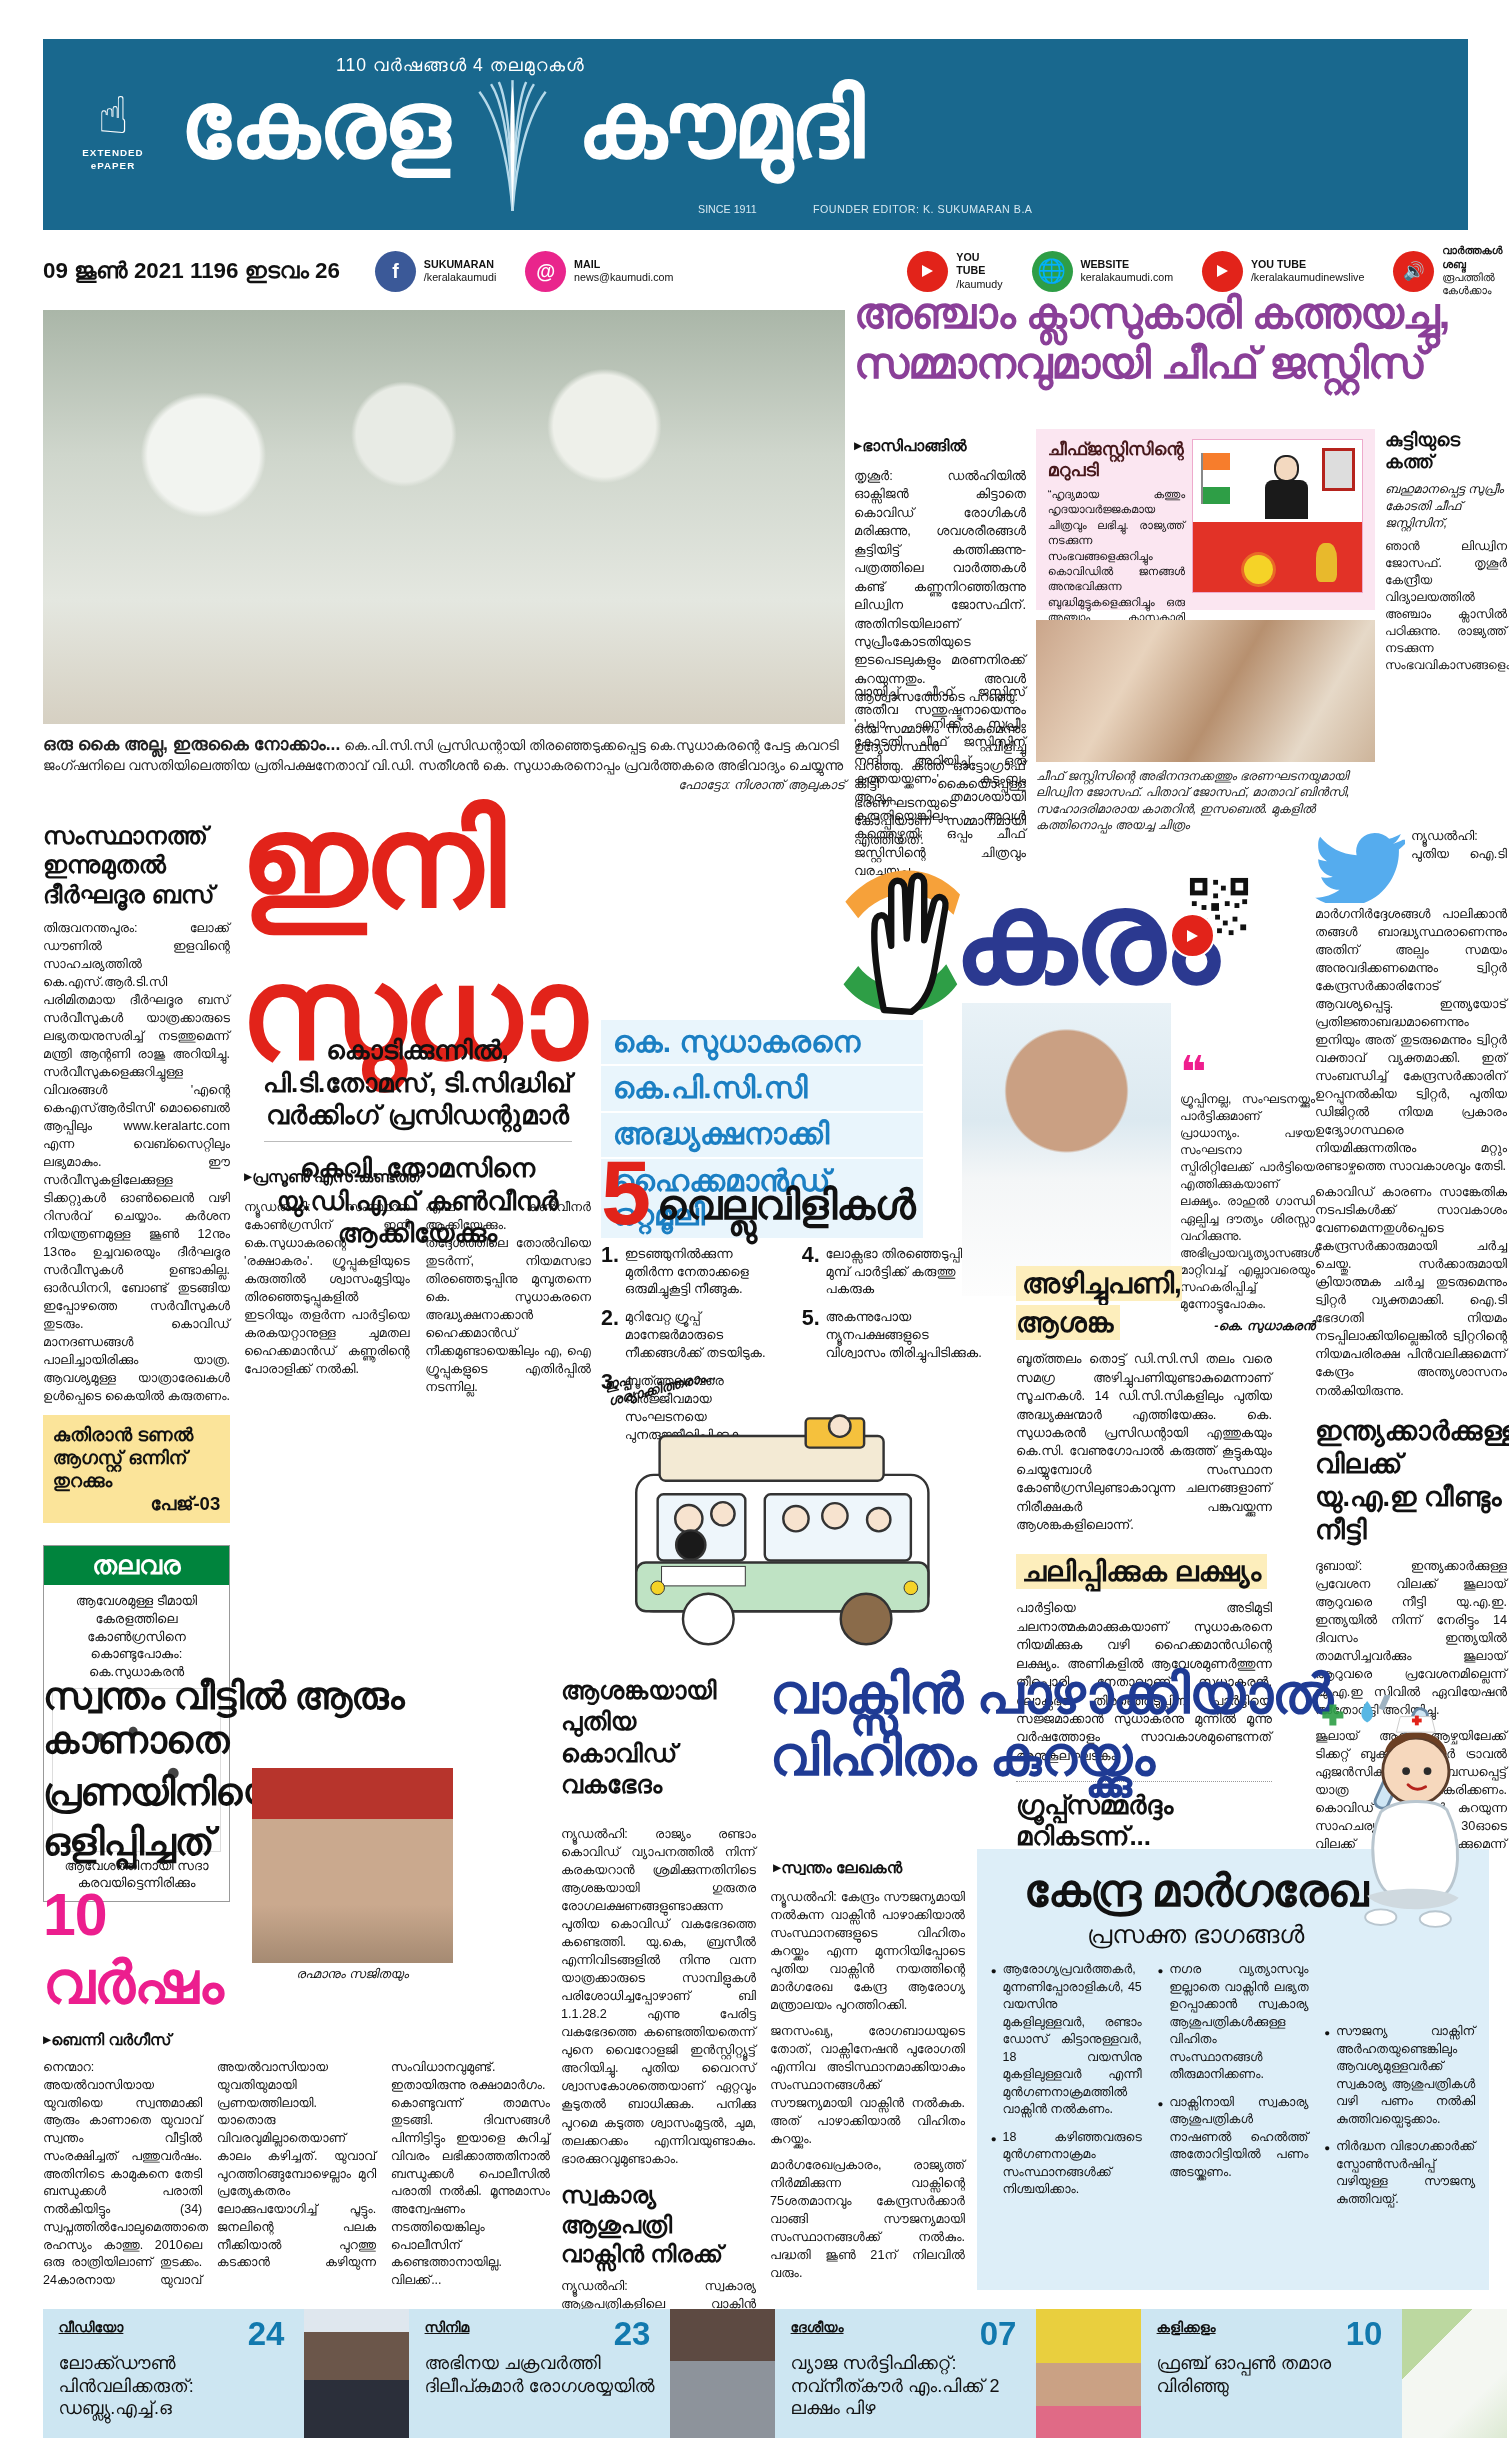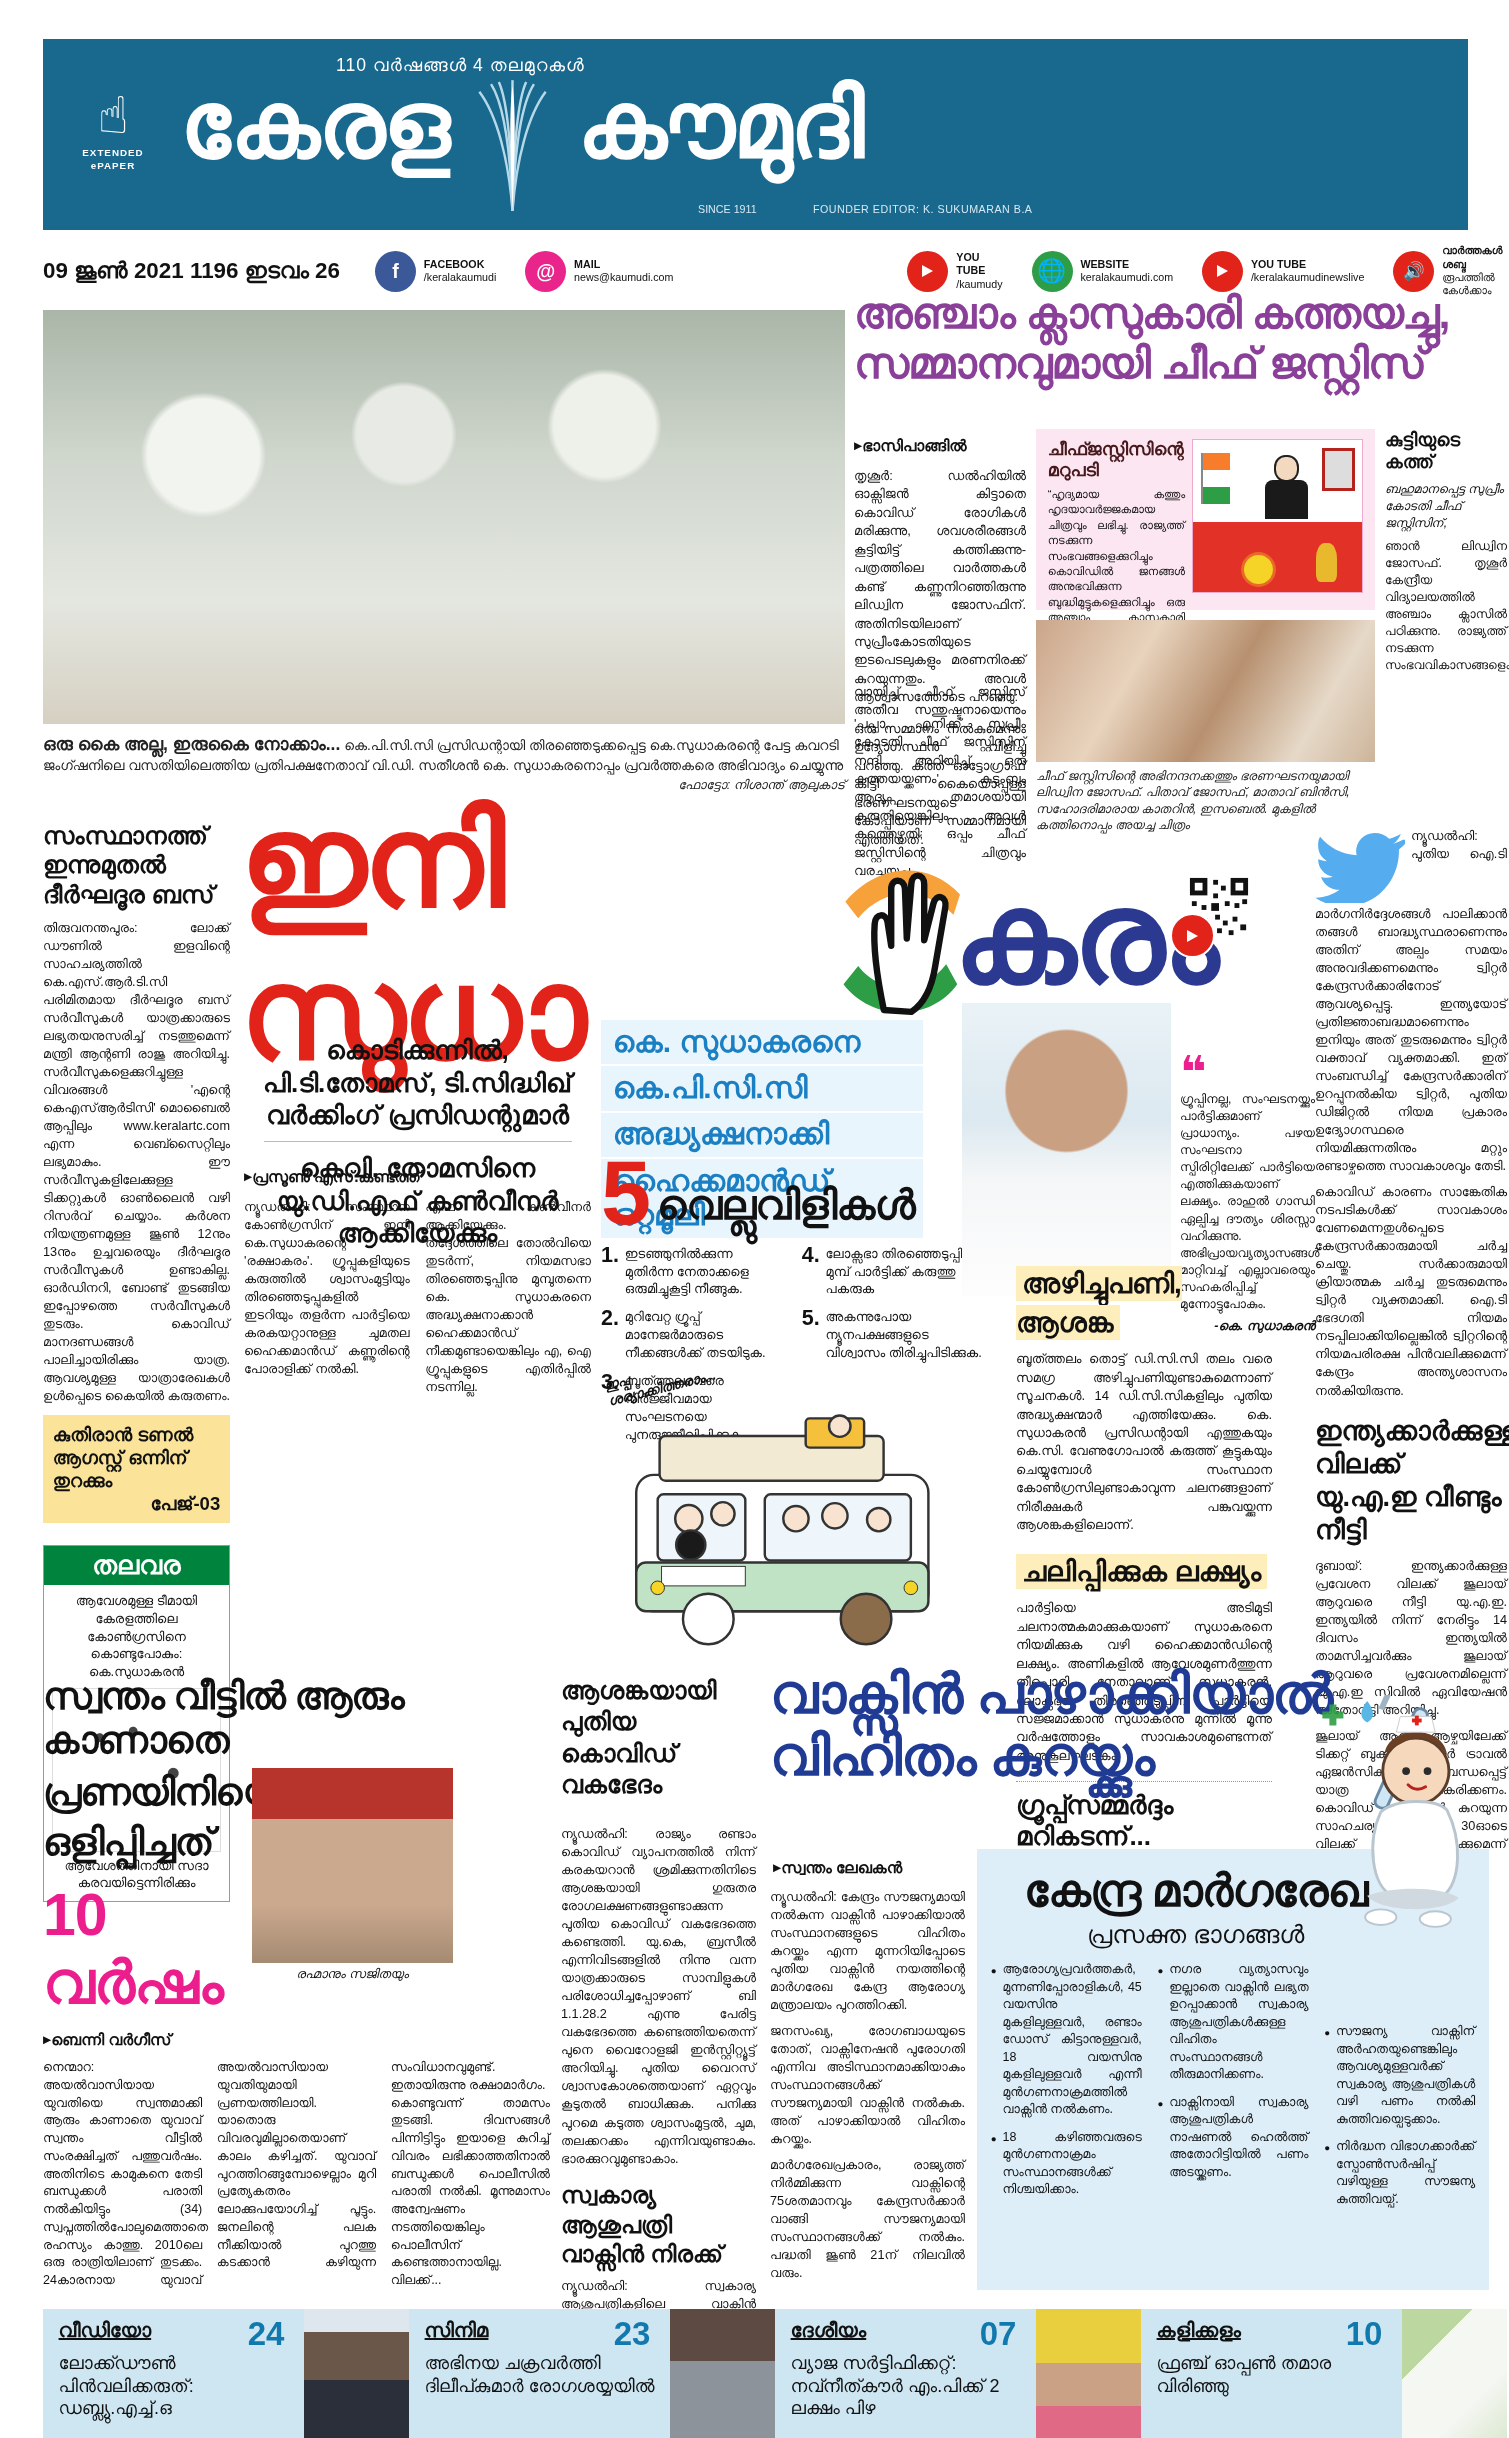--- a/index.html
+++ b/index.html
@@ -159,21 +159,21 @@
   .g-col3 { padding-top:62px; }
   .g-item { display:flex; gap:5.9px; font-size:12.5px; line-height:1.4; margin-bottom:9.8px; }
   .g-dot { font-size:9.8px; line-height:2; }
   .nurse { left:1299px; top:1695px; width:185px; height:234px; }
 
   
   .strip { left:43px; top:2309px; width:1464px; height:129px; background:#cde6f2; display:flex; }
   .strip-item { flex:1; display:flex; }
   .strip-txt { flex:1; padding:9.8px 5.9px 7.8px 15.6px; }
   .strip-lblrow { display:flex; justify-content:space-between; align-items:flex-start; }
-  .strip-lbl { font-size:20px; font-weight:bold; text-decoration:underline; }
+  .strip-lbl { font-size:14px; font-weight:bold; text-decoration:underline; }
   .strip-num { color:#1279ae; font-size:33px; font-weight:bold; line-height:.9; padding-right:13.7px; }
   .strip-text { font-size:18px; line-height:1.25; margin-top:3.9px; font-weight:500; }
   .strip-photo { width:105px; height:129px; flex:0 0 auto; }
   .sp1 { background:linear-gradient(180deg,#dfe7ee 0 18%,#6b564a 18% 55%,#2b2f3a 55% 100%); }
   .sp2 { background:linear-gradient(180deg,#5d4a42 0 40%,#8d939b 40% 100%); }
   .sp3 { background:linear-gradient(180deg,#e9cf3e 0 42%,#caa184 42% 75%,#e06a86 75% 100%); }
   .sp4 { background:linear-gradient(135deg,#bcd8a0 0 30%,#f4f7f2 30% 70%,#dce9d2 100%); }
 </style>
 </head>
 <body>
@@ -207,21 +207,21 @@
     <div class="founder">FOUNDER EDITOR: K. SUKUMARAN B.A</div>
   </div>
 
   <div class="abs dateline">
     <div class="date-txt">09 ജൂൺ 2021 1196 ഇടവം 26</div>
     <div class="social-row">
       <div class="social-item">
         <div class="soc-ic" style="background:#3b5998">
             <span>f</span>
           </div>
-        <div class="soc-txt"><span>FACEBOOK</span><br><span class="l2">/keralakaumudi</span></div>
+        <div class="soc-txt"><span>SUKUMARAN</span><br><span class="l2">/keralakaumudi</span></div>
       </div>
       <div class="social-item">
         <div class="soc-ic" style="background:#e9258c">
             <span>@</span>
           </div>
         <div class="soc-txt"><span>MAIL</span><br><span class="l2">news@kaumudi.com</span></div>
       </div>
       <div class="social-item">
         <div class="soc-ic" style="background:#e2231a">
             <span class="play-tri"></span>

